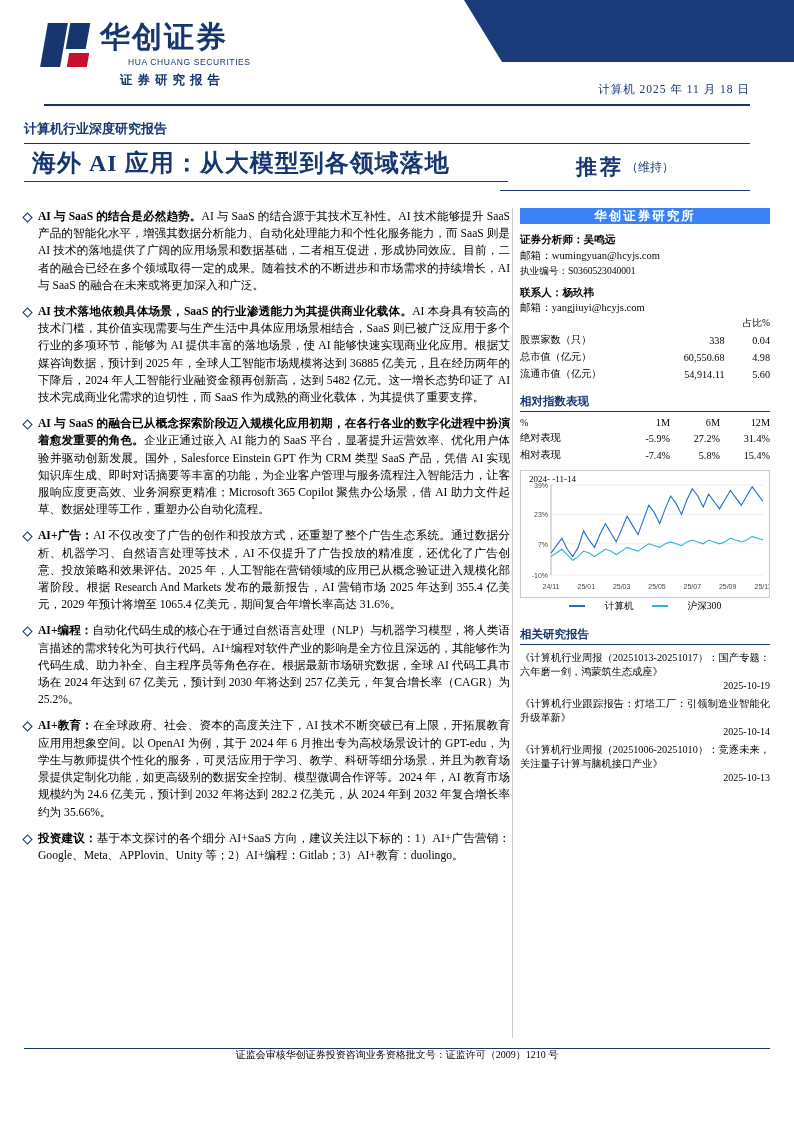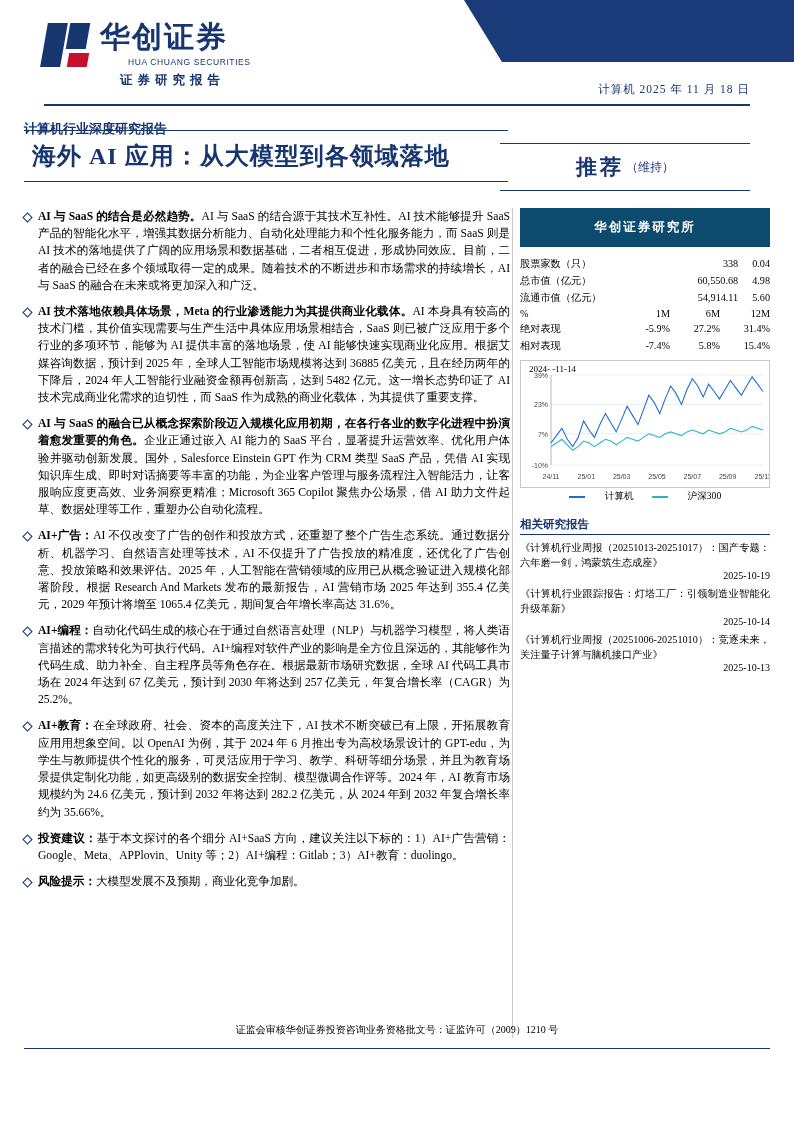--- a/index.html
+++ b/index.html
@@ -33,21 +33,21 @@
     letter-spacing:5px; font-weight:bold;
   }
   .hdr-right {
     position:absolute; right:44px; top:82px; font-size:11.5px; color:#17366f; letter-spacing:1px;
   }
   .hdr-rule { position:absolute; left:44px; right:44px; top:104px; height:2px; background:#17366f; }
 
   
   .rpt-type { position:absolute; left:24px; top:120px; font-size:13px; color:#17366f; font-weight:bold; }
   .title-bar {
-    position:absolute; left:24px; top:130px; width:484px; height:52px;
+    position:absolute; left:24px; top:143px; width:484px; height:39px;
     border-top:1px solid #17366f; border-bottom:1px solid #17366f;
     display:flex; align-items:center;
   }
   .title-bar .t {
     font-size:24px; font-weight:bold; color:#17366f; letter-spacing:1px; padding-left:8px;
     font-family:"Liberation Serif", serif;
   }
   .rating {
     position:absolute; left:500px; top:143px; width:250px; height:48px;
     border-top:1px solid #17366f; border-bottom:1px solid #17366f;
@@ -65,21 +65,21 @@
   }
   .bullet .txt {
     font-size:11.6px; line-height:17.2px; text-align:justify; color:#000;
     font-family:"Liberation Serif","DejaVu Serif", serif;
   }
   .bullet .txt b { font-weight:bold; }
 
   
   .right { position:absolute; left:520px; top:208px; width:250px; }
   .inst-bar {
-    background:#0c4a6e; color:#fff; height:39px; display:flex; align-items:center; justify-content:center;
+    background:#3b82f6; color:#fff; height:16px; display:flex; align-items:center; justify-content:center;
     font-size:12.5px; letter-spacing:2px; font-weight:bold; margin-bottom:8px;
   }
   .kv { font-size:10.6px; line-height:15.5px; color:#000; }
   .kv .k { font-weight:bold; }
   .kv .sm { font-size:9.6px; }
   .sect-h {
     font-size:11.5px; font-weight:bold; color:#17366f; border-bottom:1px solid #17366f;
     padding-bottom:2px; margin:11px 0 4px 0;
   }
   table.basic { width:100%; border-collapse:collapse; font-size:10.2px; }
@@ -94,21 +94,21 @@
   .chart-box { margin-top:6px; border:1px solid #c9c9c9; height:128px; position:relative; background:#fff; }
   .chart-legend { display:flex; justify-content:center; gap:18px; font-size:9.6px; margin-top:2px;}
   .lg { display:flex; align-items:center; gap:20px; }
   .lg .ln { width:16px; height:2px; display:inline-block; }
 
   .rel-item { font-size:10.2px; line-height:14.5px; margin-top:6px; text-align:justify;}
   .rel-date { font-size:10px; text-align:right; }
 
   
   .foot-rule { position:absolute; left:24px; right:24px; top:1048px; height:1px; background:#17366f; }
-  .foot { position:absolute; left:24px; right:24px; top:1023px; font-size:10px; text-align:center; color:#000; }
+  .foot { position:absolute; left:24px; right:24px; top:1048px; font-size:10px; text-align:center; color:#000; }
   .vline { position:absolute; left:512px; top:208px; width:1px; height:830px; background:#c9c9c9; }
 </style>
 </head>
 <body>
 
 <div class="page">
 
   <div class="hdr">
     <div class="hdr-deco"></div>
     <div class="logo-wrap">
@@ -138,72 +138,81 @@
 
   <div class="vline"></div>
 
   <div class="left">
     <div class="bullet">
       <div class="sq"></div>
       <div class="txt"><b>AI 与 SaaS 的结合是必然趋势。</b><span>AI 与 SaaS 的结合源于其技术互补性。AI 技术能够提升 SaaS 产品的智能化水平，增强其数据分析能力、自动化处理能力和个性化服务能力，而 SaaS 则是 AI 技术的落地提供了广阔的应用场景和数据基础，二者相互促进，形成协同效应。目前，二者的融合已经在多个领域取得一定的成果。随着技术的不断进步和市场需求的持续增长，AI 与 SaaS 的融合在未来或将更加深入和广泛。</span></div>
     </div>
     <div class="bullet">
       <div class="sq"></div>
-      <div class="txt"><b>AI 技术落地依赖具体场景，Meta 的行业渗透能力为其提供商业化载体。</b><span>AI 本身具有较高的技术门槛，其价值实现需要与生产生活中具体应用场景相结合，SaaS 则已被广泛应用于多个行业的多项环节，能够为 AI 提供丰富的落地场景，使 AI 能够快速实现商业化应用。根据艾媒咨询数据，预计到 2025 年，全球人工智能市场规模将达到 36885 亿美元，且在经历两年的下降后，2024 年人工智能行业融资金额再创新高，达到 5482 亿元。这一增长态势印证了 AI 技术完成商业化需求的迫切性，而 SaaS 作为成熟的商业化载体，为其提供了重要支撑。</span></div>
+      <div class="txt"><b>AI 技术落地依赖具体场景，SaaS 的行业渗透能力为其提供商业化载体。</b><span>AI 本身具有较高的技术门槛，其价值实现需要与生产生活中具体应用场景相结合，SaaS 则已被广泛应用于多个行业的多项环节，能够为 AI 提供丰富的落地场景，使 AI 能够快速实现商业化应用。根据艾媒咨询数据，预计到 2025 年，全球人工智能市场规模将达到 36885 亿美元，且在经历两年的下降后，2024 年人工智能行业融资金额再创新高，达到 5482 亿元。这一增长态势印证了 AI 技术完成商业化需求的迫切性，而 SaaS 作为成熟的商业化载体，为其提供了重要支撑。</span></div>
     </div>
     <div class="bullet">
       <div class="sq"></div>
       <div class="txt"><b>AI 与 SaaS 的融合已从概念探索阶段迈入规模化应用初期，在各行各业的数字化进程中扮演着愈发重要的角色。</b><span>企业正通过嵌入 AI 能力的 SaaS 平台，显著提升运营效率、优化用户体验并驱动创新发展。国外，Salesforce Einstein GPT 作为 CRM 类型 SaaS 产品，凭借 AI 实现知识库生成、即时对话摘要等丰富的功能，为企业客户管理与服务流程注入智能活力，让客服响应度更高效、业务洞察更精准；Microsoft 365 Copilot 聚焦办公场景，借 AI 助力文件起草、数据处理等工作，重塑办公自动化流程。</span></div>
     </div>
     <div class="bullet">
       <div class="sq"></div>
       <div class="txt"><b>AI+广告：</b><span>AI 不仅改变了广告的创作和投放方式，还重塑了整个广告生态系统。通过数据分析、机器学习、自然语言处理等技术，AI 不仅提升了广告投放的精准度，还优化了广告创意、投放策略和效果评估。2025 年，人工智能在营销领域的应用已从概念验证进入规模化部署阶段。根据 Research And Markets 发布的最新报告，AI 营销市场 2025 年达到 355.4 亿美元，2029 年预计将增至 1065.4 亿美元，期间复合年增长率高达 31.6%。</span></div>
     </div>
     <div class="bullet">
       <div class="sq"></div>
       <div class="txt"><b>AI+编程：</b><span>自动化代码生成的核心在于通过自然语言处理（NLP）与机器学习模型，将人类语言描述的需求转化为可执行代码。AI+编程对软件产业的影响是全方位且深远的，其能够作为代码生成、助力补全、自主程序员等角色存在。根据最新市场研究数据，全球 AI 代码工具市场在 2024 年达到 67 亿美元，预计到 2030 年将达到 257 亿美元，年复合增长率（CAGR）为 25.2%。</span></div>
     </div>
     <div class="bullet">
       <div class="sq"></div>
       <div class="txt"><b>AI+教育：</b><span>在全球政府、社会、资本的高度关注下，AI 技术不断突破已有上限，开拓展教育应用用想象空间。以 OpenAI 为例，其于 2024 年 6 月推出专为高校场景设计的 GPT-edu，为学生与教师提供个性化的服务，可灵活应用于学习、教学、科研等细分场景，并且为教育场景提供定制化功能，如更高级别的数据安全控制、模型微调合作评等。2024 年，AI 教育市场规模约为 24.6 亿美元，预计到 2032 年将达到 282.2 亿美元，从 2024 年到 2032 年复合增长率约为 35.66%。</span></div>
     </div>
     <div class="bullet">
       <div class="sq"></div>
       <div class="txt"><b>投资建议：</b><span>基于本文探讨的各个细分 AI+SaaS 方向，建议关注以下标的：1）AI+广告营销：Google、Meta、APPlovin、Unity 等；2）AI+编程：Gitlab；3）AI+教育：duolingo。</span></div>
-    </div>
-    <div class="bullet">
-      <div class="sq"></div>
-      <div class="txt"><b>风险提示：</b><span>大模型发展不及预期，商业化竞争加剧。</span></div>
     </div>
   </div>
 
   <div class="right">
     <div class="inst-bar">华创证券研究所</div>
 
+    <div class="kv">
+      <div class="k">证券分析师：吴鸣远</div>
+      <div><span>邮箱：</span><span>wumingyuan@hcyjs.com</span></div>
+      <div class="sm"><span>执业编号：</span><span>S0360523040001</span></div>
+      <div class="k" style="margin-top:6px;">联系人：杨玖祎</div>
+      <div><span>邮箱：</span><span>yangjiuyi@hcyjs.com</span></div>
+    </div>
 
     <table class="basic">
       <tbody>
+          <tr class="head">
+        <td></td>
+            <td class="r"></td>
+            <td class="r">占比%</td>
+      </tr>
       <tr>
         <td>股票家数（只）</td>
         <td class="r">338</td>
         <td class="r">0.04</td>
       </tr>
       <tr>
         <td>总市值（亿元）</td>
         <td class="r">60,550.68</td>
         <td class="r">4.98</td>
       </tr>
       <tr>
         <td>流通市值（亿元）</td>
         <td class="r">54,914.11</td>
         <td class="r">5.60</td>
       </tr>
     </tbody>
       </table>
 
+    <div class="sect-h">相对指数表现</div>
     <table class="perf">
       <tbody>
           <tr>
         <td>%</td>
         <td class="r">1M</td>
         <td class="r">6M</td>
         <td class="r">12M</td>
       </tr>
       <tr>
         <td>绝对表现</td>

